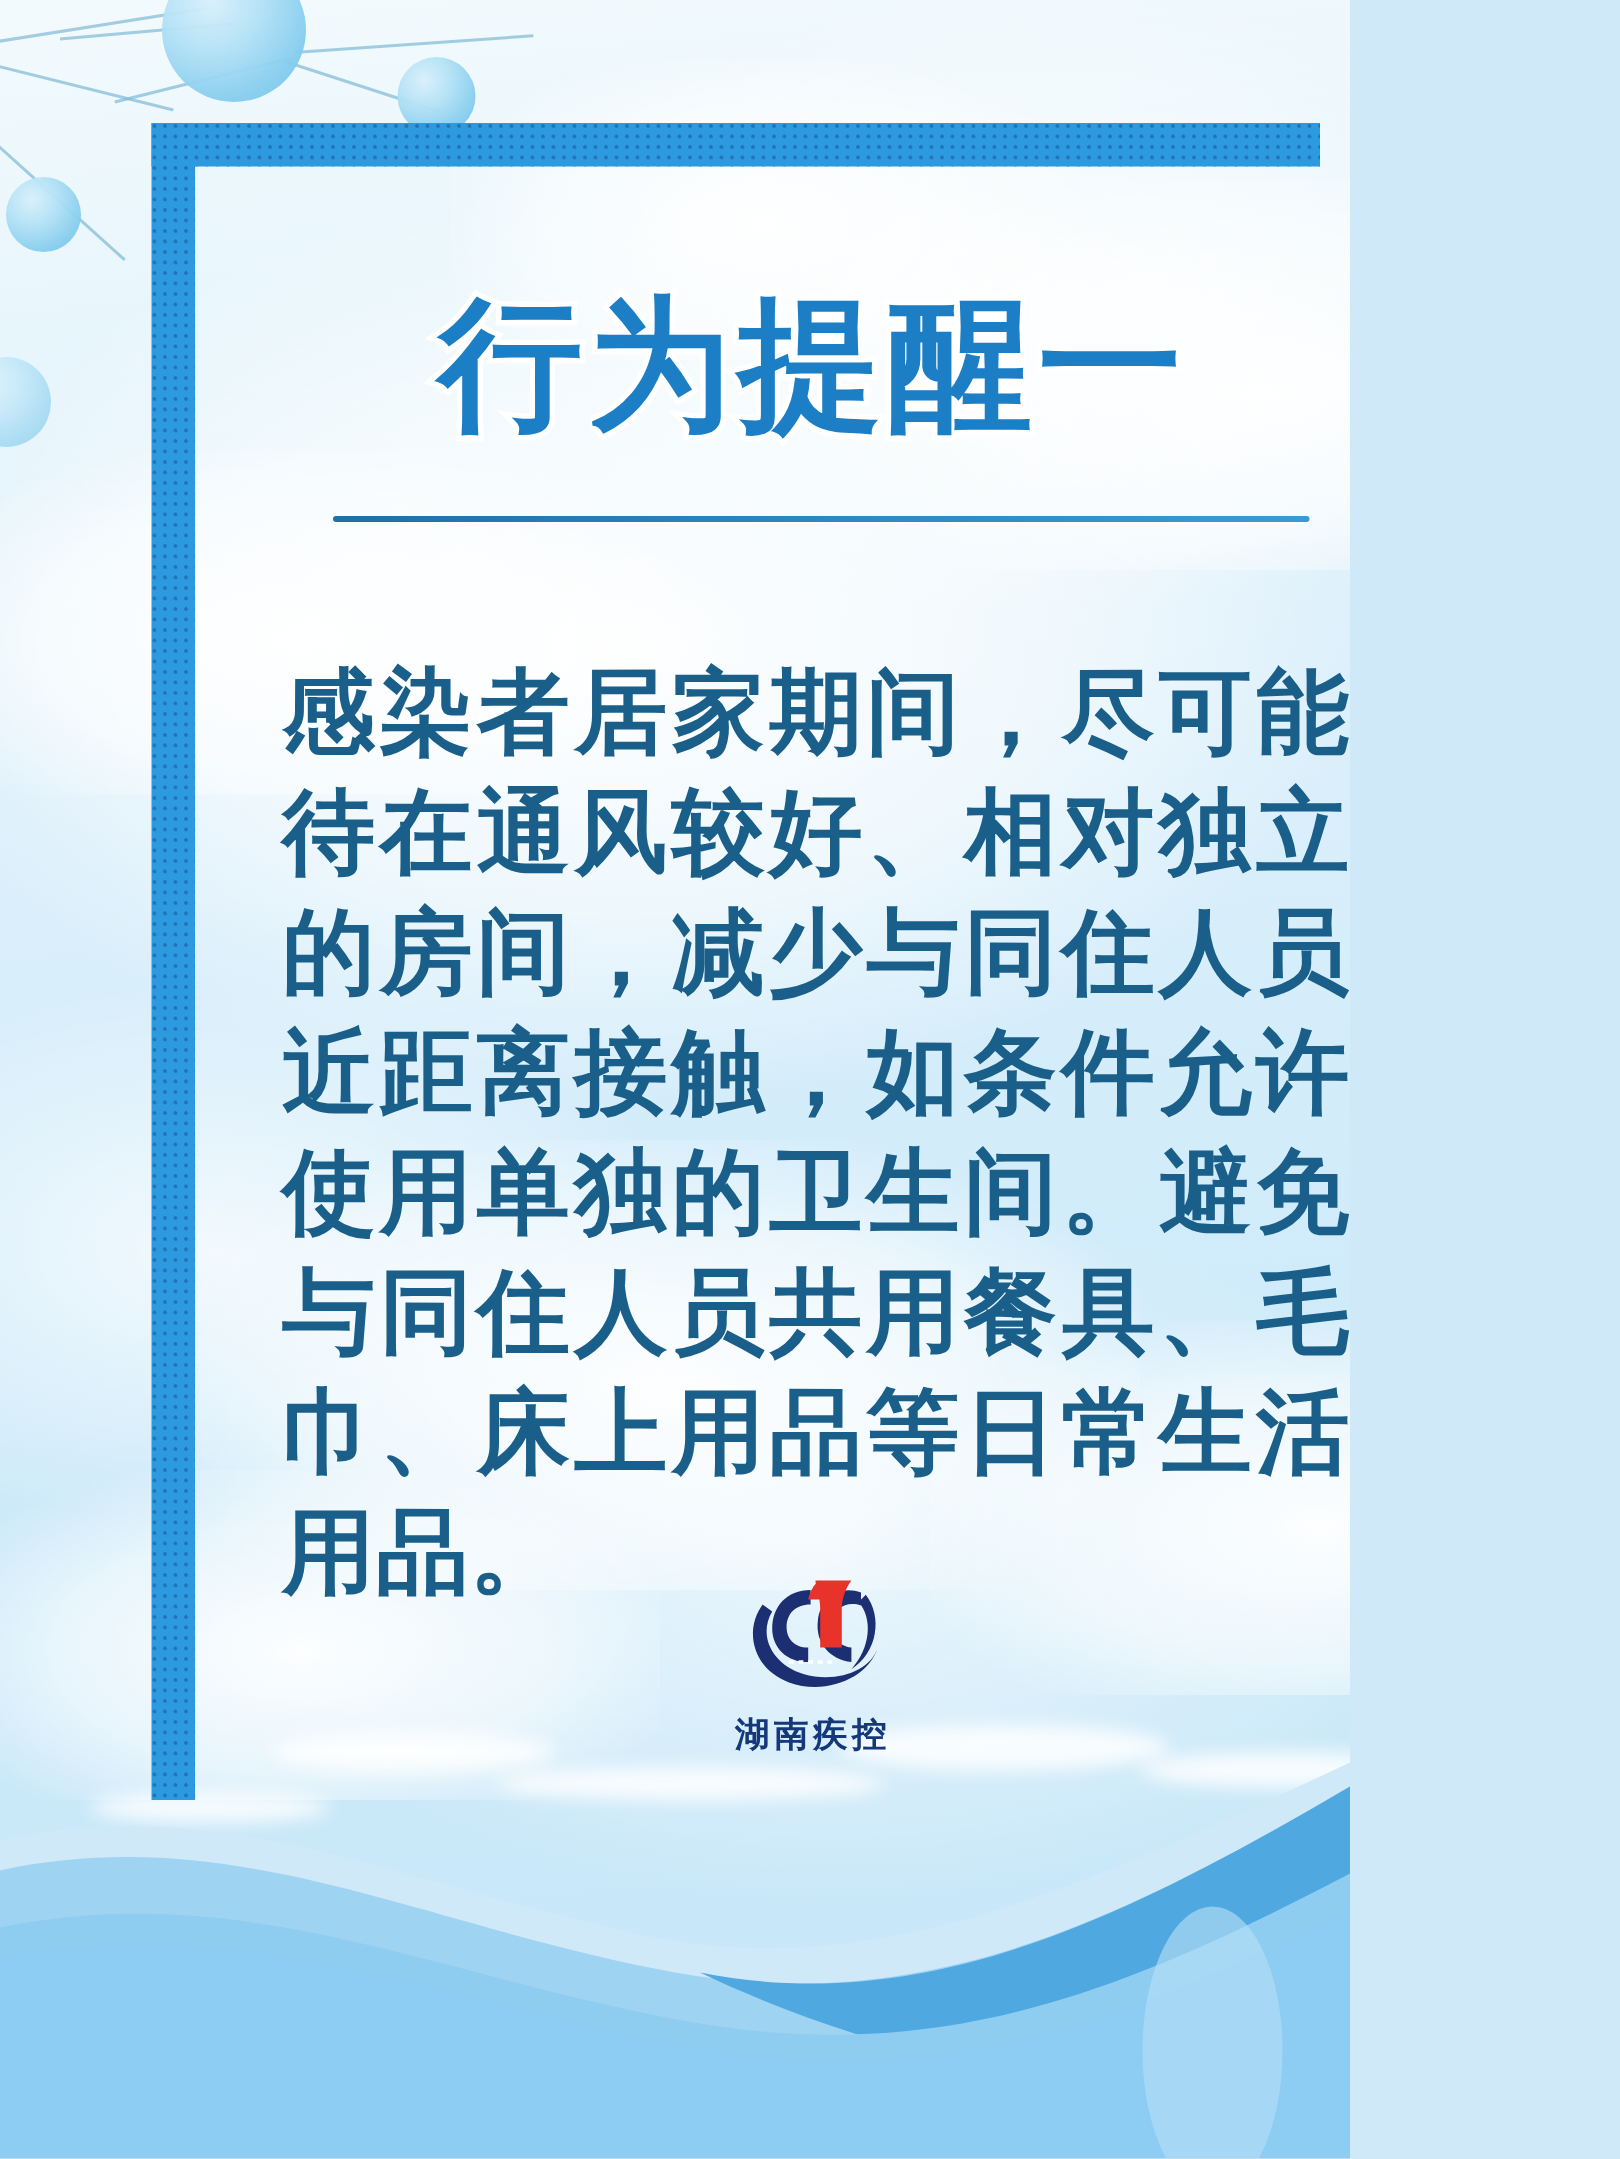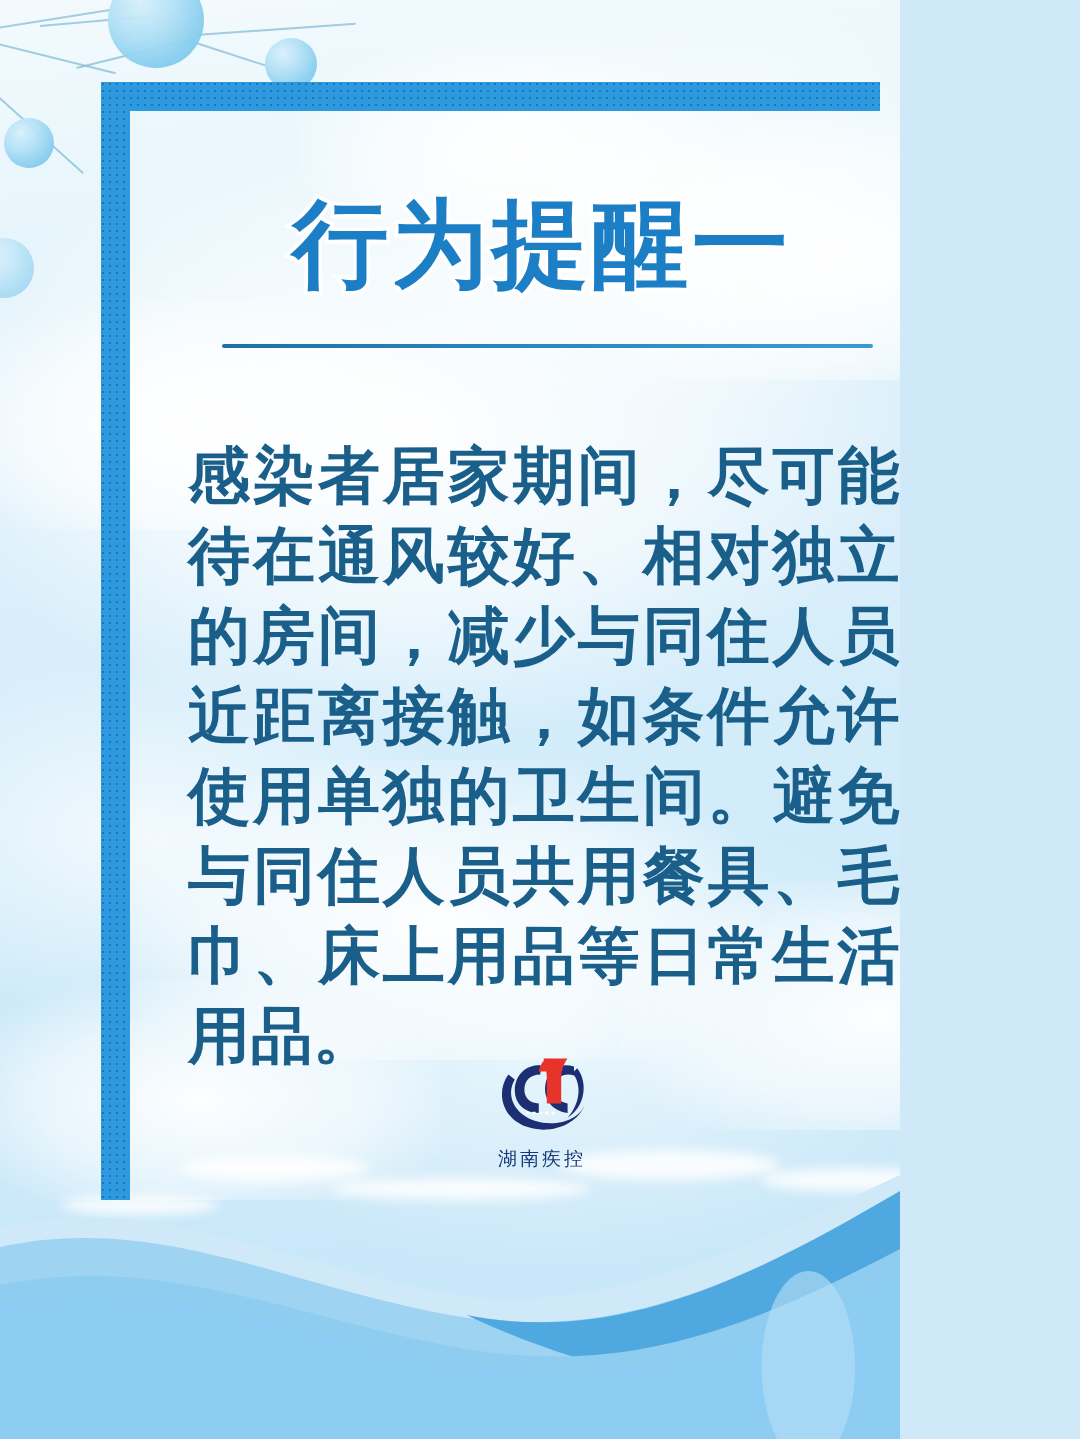--- a/index.html
+++ b/index.html
@@ -148,22 +148,22 @@
     position:absolute;
     left:0; right:0; bottom:28px;
     text-align:center;
   }
   .logo-mark{
     width:96px; height:86px;
     margin:0 auto 10px auto;
     display:block;
   }
   .logo-caption{
-    font-size:19px;
-    font-weight:normal;
+    font-size:23px;
+    font-weight:bold;
     letter-spacing:3px;
     color:#15387a;
   }
 </style>
 </head>
 <body>
 
 <div class="poster">
 
   <div class="sky"></div>

